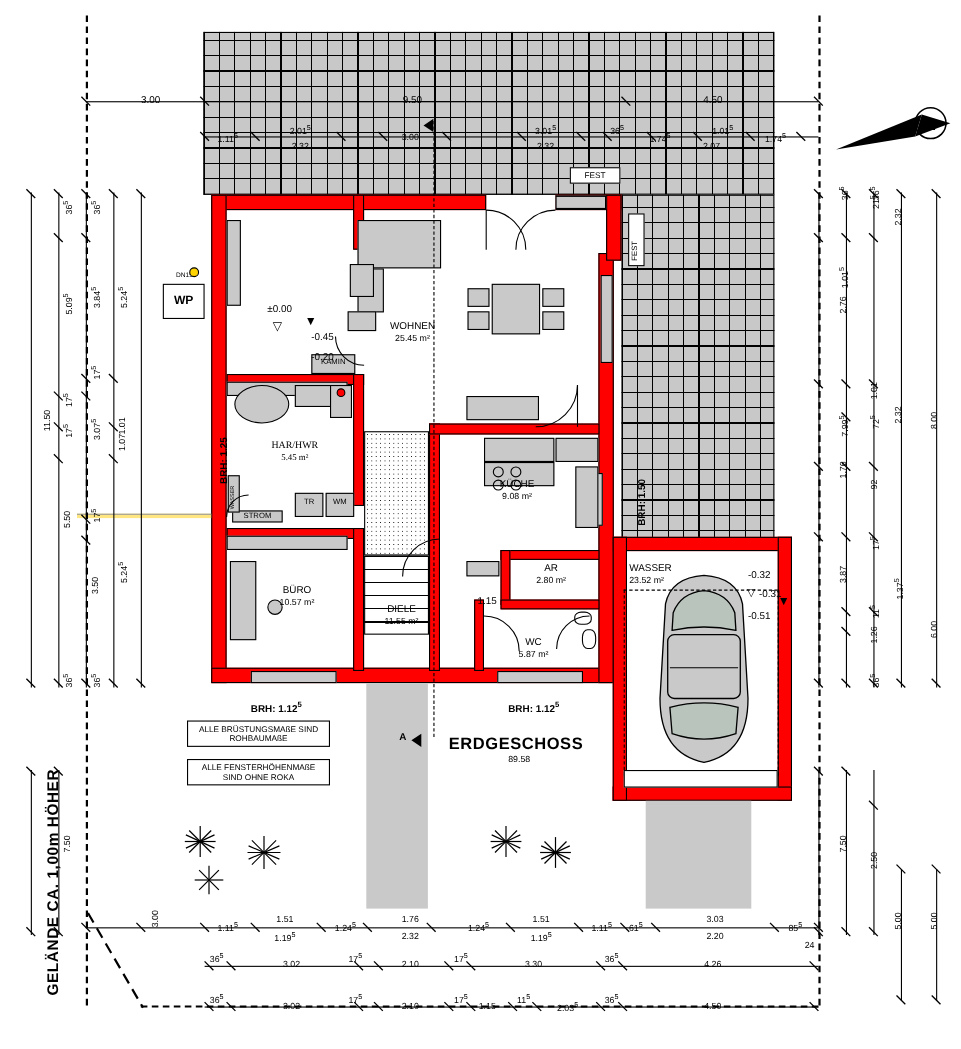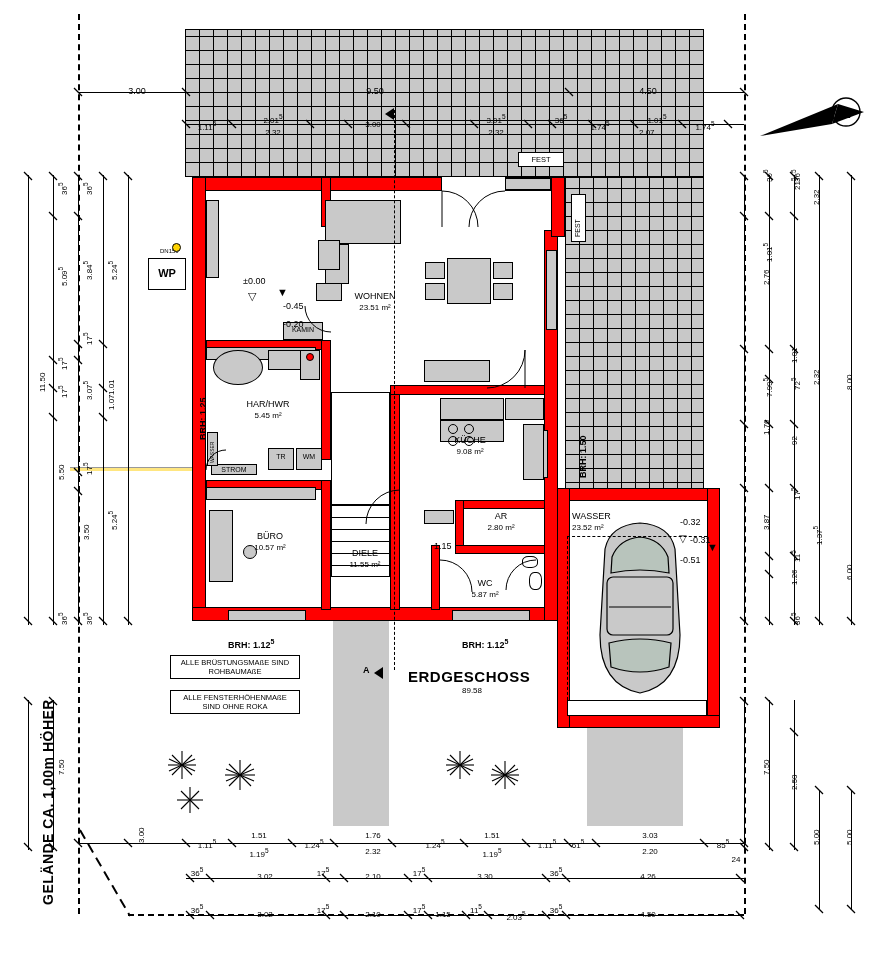--- a/index.html
+++ b/index.html
@@ -151,23 +151,23 @@
   <div class="graynb" style="left:587px;top:728px;width:96px;height:98px;"></div>
 
   <div class="thin" style="left:148px;top:258px;width:38px;height:32px;background:#fff;"></div>
   <div class="abs txt b ctr" style="left:148px;top:267px;width:38px;font-size:11px;">WP</div>
   <div class="abs txt xs" style="left:160px;top:248px;font-size:6px;">DN150</div>
   <div class="abs" style="left:172px;top:243px;width:7px;height:7px;border-radius:50%;background:#ffd400;border:1px solid #000;"></div>
   <div class="abs" style="left:70px;top:467px;width:122px;height:3px;background:#ffe680;border-top:1px solid #999;"></div>
 
   <div class="room-lbl" style="left:320px;top:291px;width:110px;">
     <div>WOHNEN</div>
-    <div class="txt sm">23.51 m²</div>
-  </div>
-  <div class="room-lbl" style="left:218px;top:399px;width:100px;">
+    <div class="txt sm">25.45 m²</div>
+  </div>
+  <div class="room-lbl" style="left:218px;top:399px;width:100px;font-family:Liberation Serif, serif;">
     <div>HAR/HWR</div>
     <div class="txt sm">5.45 m²</div>
   </div>
   <div class="room-lbl" style="left:420px;top:435px;width:100px;">
     <div>KÜCHE</div>
     <div class="txt sm">9.08 m²</div>
   </div>
   <div class="room-lbl" style="left:220px;top:531px;width:100px;">
     <div>BÜRO</div>
     <div class="txt sm">10.57 m²</div>

